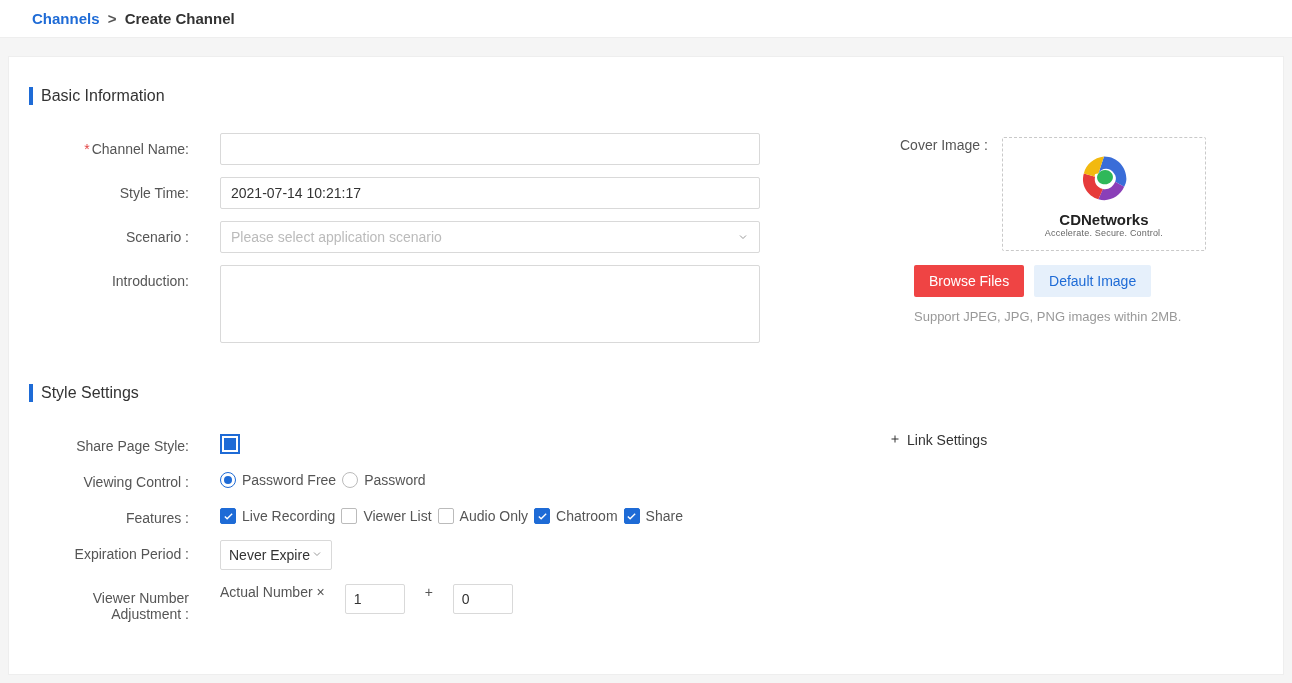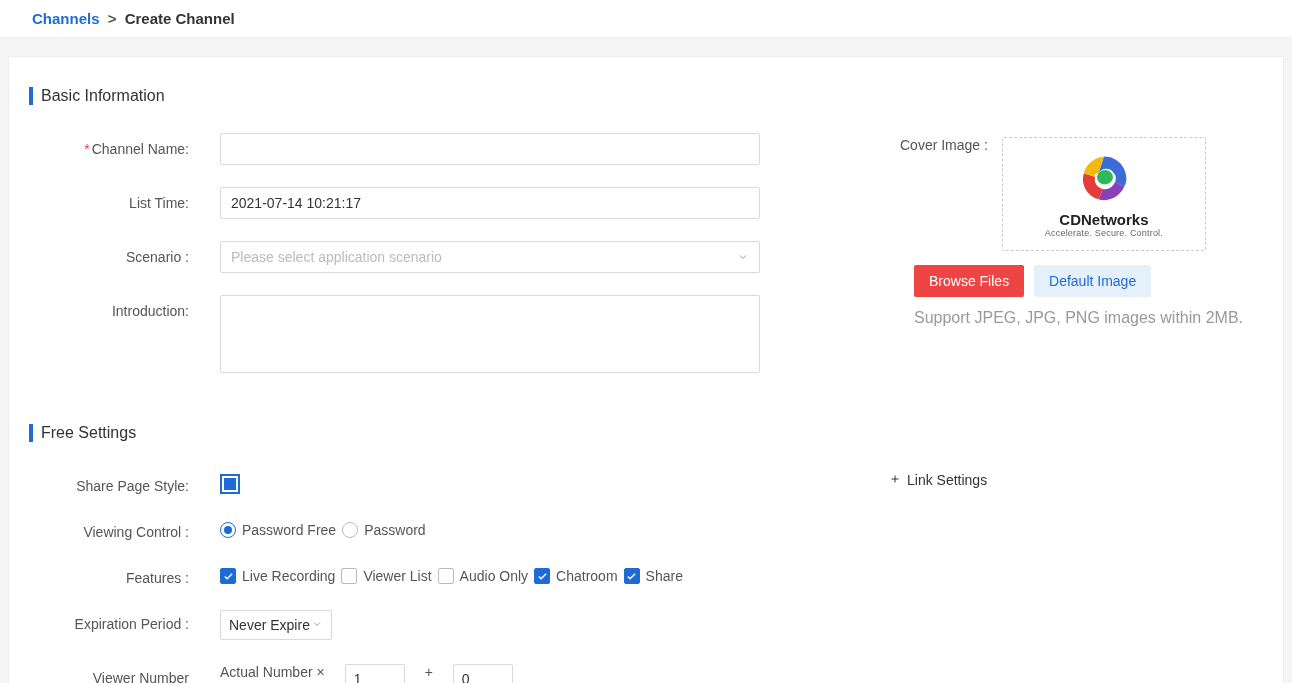--- a/index.html
+++ b/index.html
@@ -47,21 +47,21 @@
     flex: 0 0 720px;
   }
   .right-col {
     flex: 1;
     padding-left: 140px;
     padding-top: 4px;
   }
   .form-row {
     display: flex;
     align-items: flex-start;
-    margin-bottom: 22px;
+    margin-bottom: 12px;
   }
   .form-row .label {
     width: 170px;
     text-align: right;
     color: #555;
     padding-top: 8px;
     padding-right: 10px;
   }
   .form-row .label .req {
     color: #e34545;
@@ -144,21 +144,21 @@
   .btn-primary {
     background:#ef4444;
     color:#fff;
   }
   .btn-light {
     background:#e6f0fb;
     color:#1e6bd6;
     margin-left:6px;
   }
   .cover-hint {
-    font-size:16px;
+    font-size:13px;
     color:#999;
     margin-top:12px;
     margin-left:14px;
   }
   
   .style-swatch {
     width:20px;height:20px;border:2px solid #1e6bd6;display:inline-flex;align-items:center;justify-content:center;
   }
   .style-swatch .inner { width:12px;height:12px;background:#1e6bd6; }
   .radio-group, .check-group {
@@ -234,21 +234,21 @@
       <div class="form-row">
         <div class="label">
           <span class="req">*</span><span>Channel Name:</span>
         </div>
         <div class="control">
           <input class="text-input" type="text" value="" style="">
         </div>
       </div>
 
       <div class="form-row">
-        <div class="label">List Time:</div>
+        <div class="label">Style Time:</div>
         <div class="control">
           <input class="text-input" type="text" value="2021-07-14 10:21:17" style="">
         </div>
       </div>
 
       <div class="form-row">
         <div class="label">Scenario :</div>
         <div class="control">
           <div class="select-input">
             <span>Please select application scenario</span>
@@ -287,21 +287,21 @@
         </div>
         <div class="cover-buttons">
           <span class="btn btn-primary">Browse Files</span>
           <span class="btn btn-light">Default Image</span>
         </div>
         <div class="cover-hint">Support JPEG, JPG, PNG images within 2MB.</div>
       </div>
     </div>
   </div>
 
-  <div class="section-title" style="margin-top:26px;">Free Settings</div>
+  <div class="section-title" style="margin-top:26px;">Style Settings</div>
 
   <div class="two-col">
     <div class="left-col">
 
       <div class="form-row">
         <div class="label">Share Page Style:</div>
         <div class="control" style="padding-top:4px;">
           <span class="style-swatch">
             <span class="inner"></span>
           </span>

